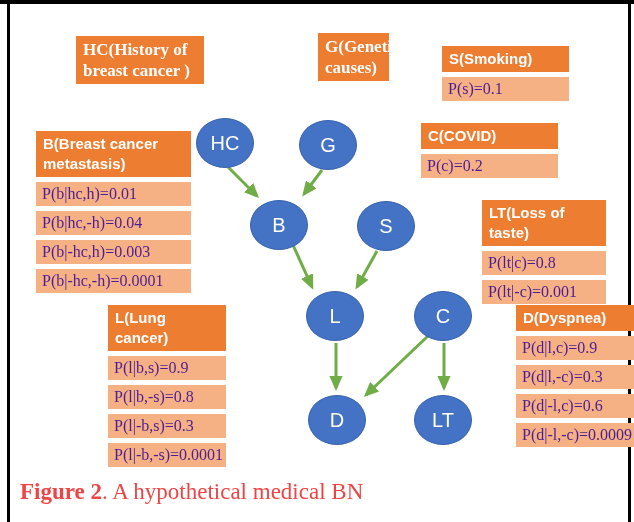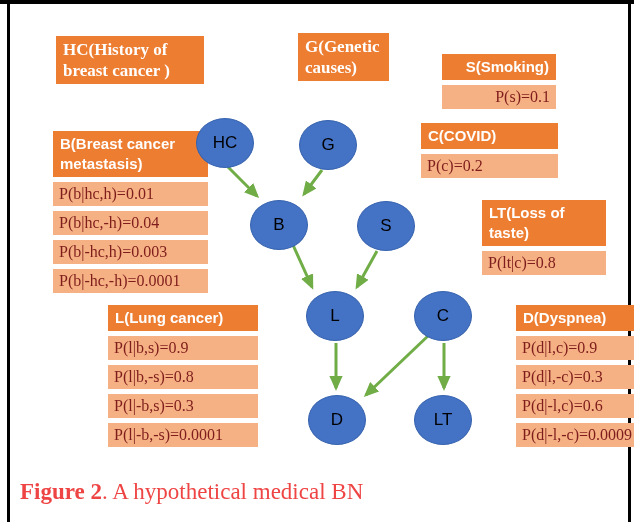--- a/index.html
+++ b/index.html
@@ -37,39 +37,40 @@
     color: #fff;
     font-weight: bold;
     font-size: 15px;
     line-height: 20px;
     padding: 3px 7px;
   }
   .tbl.serif-hdr .hdr {
     font-family: "Liberation Serif", serif;
     font-size: 17px;
     line-height: 21px;
+    margin-left: 20px;
   }
   .tbl .row {
     background: var(--row-orange);
-    color: #7f1d1d;
+    color: #4c1d95;
     font-family: "Liberation Serif", serif;
     font-size: 16px;
     line-height: 20px;
     padding: 2px 6px;
     margin-top: 5px;
     white-space: nowrap;
   }
   .node {
     position: absolute;
     width: 58px; height: 50px;
     border-radius: 50%;
     background: var(--node-blue);
     border: 1px solid var(--node-border);
-    color: #000000;
-    font-size: 17px;
+    color: #ffffff;
+    font-size: 20px;
     display: flex; align-items: center; justify-content: center;
   }
   #edges { position: absolute; left: 0; top: 0; width: 634px; height: 522px; }
   .caption {
     position: absolute;
     left: 20px; top: 479px;
     font-family: "Liberation Serif", serif;
     font-size: 23px;
     color: #ef4444;
     white-space: nowrap;
@@ -100,49 +101,50 @@
   </svg>
 
   <div class="tbl serif-hdr" style="left:56px; top:36px; width:148px;">
     <div class="hdr">HC(History of breast cancer )</div>
   </div>
 
   <div class="tbl serif-hdr" style="left:252px; top:33px; width:137px;padding-left:46px;">
     <div class="hdr">G(Genetic causes)</div>
   </div>
 
-  <div class="tbl" style="left:442px; top:54px; width:114px;text-align:right;">
+  <div class="tbl" style="left:442px; top:46px; width:127px;">
     <div class="hdr">S(Smoking)</div>
     <div class="row">P(s)=0.1</div>
   </div>
 
   <div class="tbl" style="left:421px; top:123px; width:137px;">
     <div class="hdr">C(COVID)</div>
     <div class="row">P(c)=0.2</div>
   </div>
 
-  <div class="tbl" style="left:53px; top:131px; width:155px;">
+  <div class="tbl" style="left:36px; top:131px; width:155px;">
     <div class="hdr">B(Breast cancer metastasis)</div>
     <div class="row">P(b|hc,h)=0.01</div>
     <div class="row">P(b|hc,-h)=0.04</div>
     <div class="row">P(b|-hc,h)=0.003</div>
     <div class="row">P(b|-hc,-h)=0.0001</div>
   </div>
 
-  <div class="tbl" style="left:108px; top:305px; width:150px;">
+  <div class="tbl" style="left:108px; top:305px; width:118px;">
     <div class="hdr">L(Lung cancer)</div>
     <div class="row">P(l|b,s)=0.9</div>
     <div class="row">P(l|b,-s)=0.8</div>
     <div class="row">P(l|-b,s)=0.3</div>
     <div class="row">P(l|-b,-s)=0.0001</div>
   </div>
 
   <div class="tbl" style="left:482px; top:200px; width:124px;">
     <div class="hdr">LT(Loss of taste)</div>
     <div class="row">P(lt|c)=0.8</div>
+    <div class="row">P(lt|-c)=0.001</div>
   </div>
 
   <div class="tbl" style="left:488px; top:305px; width:125px;margin-left:28px;">
     <div class="hdr">D(Dyspnea)</div>
     <div class="row">P(d|l,c)=0.9</div>
     <div class="row">P(d|l,-c)=0.3</div>
     <div class="row">P(d|-l,c)=0.6</div>
     <div class="row">P(d|-l,-c)=0.0009</div>
   </div>
 

